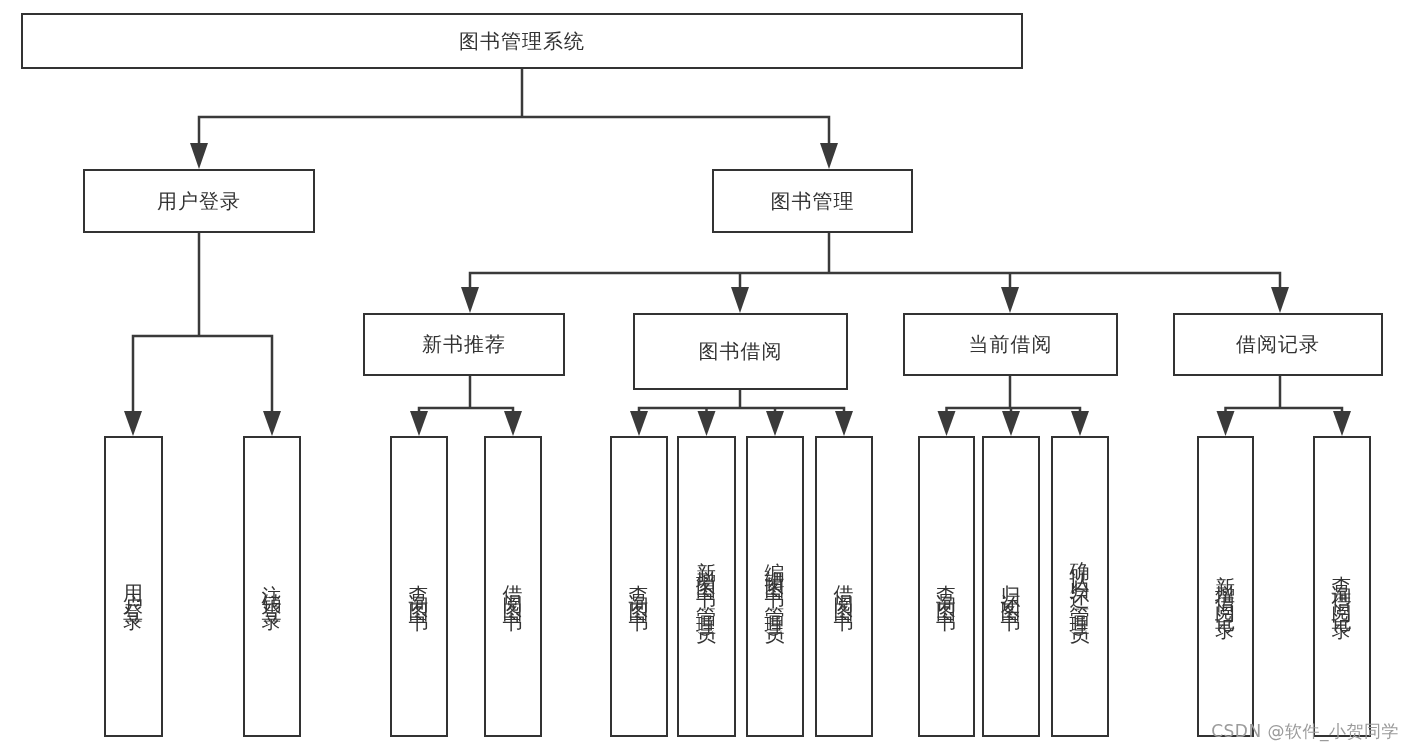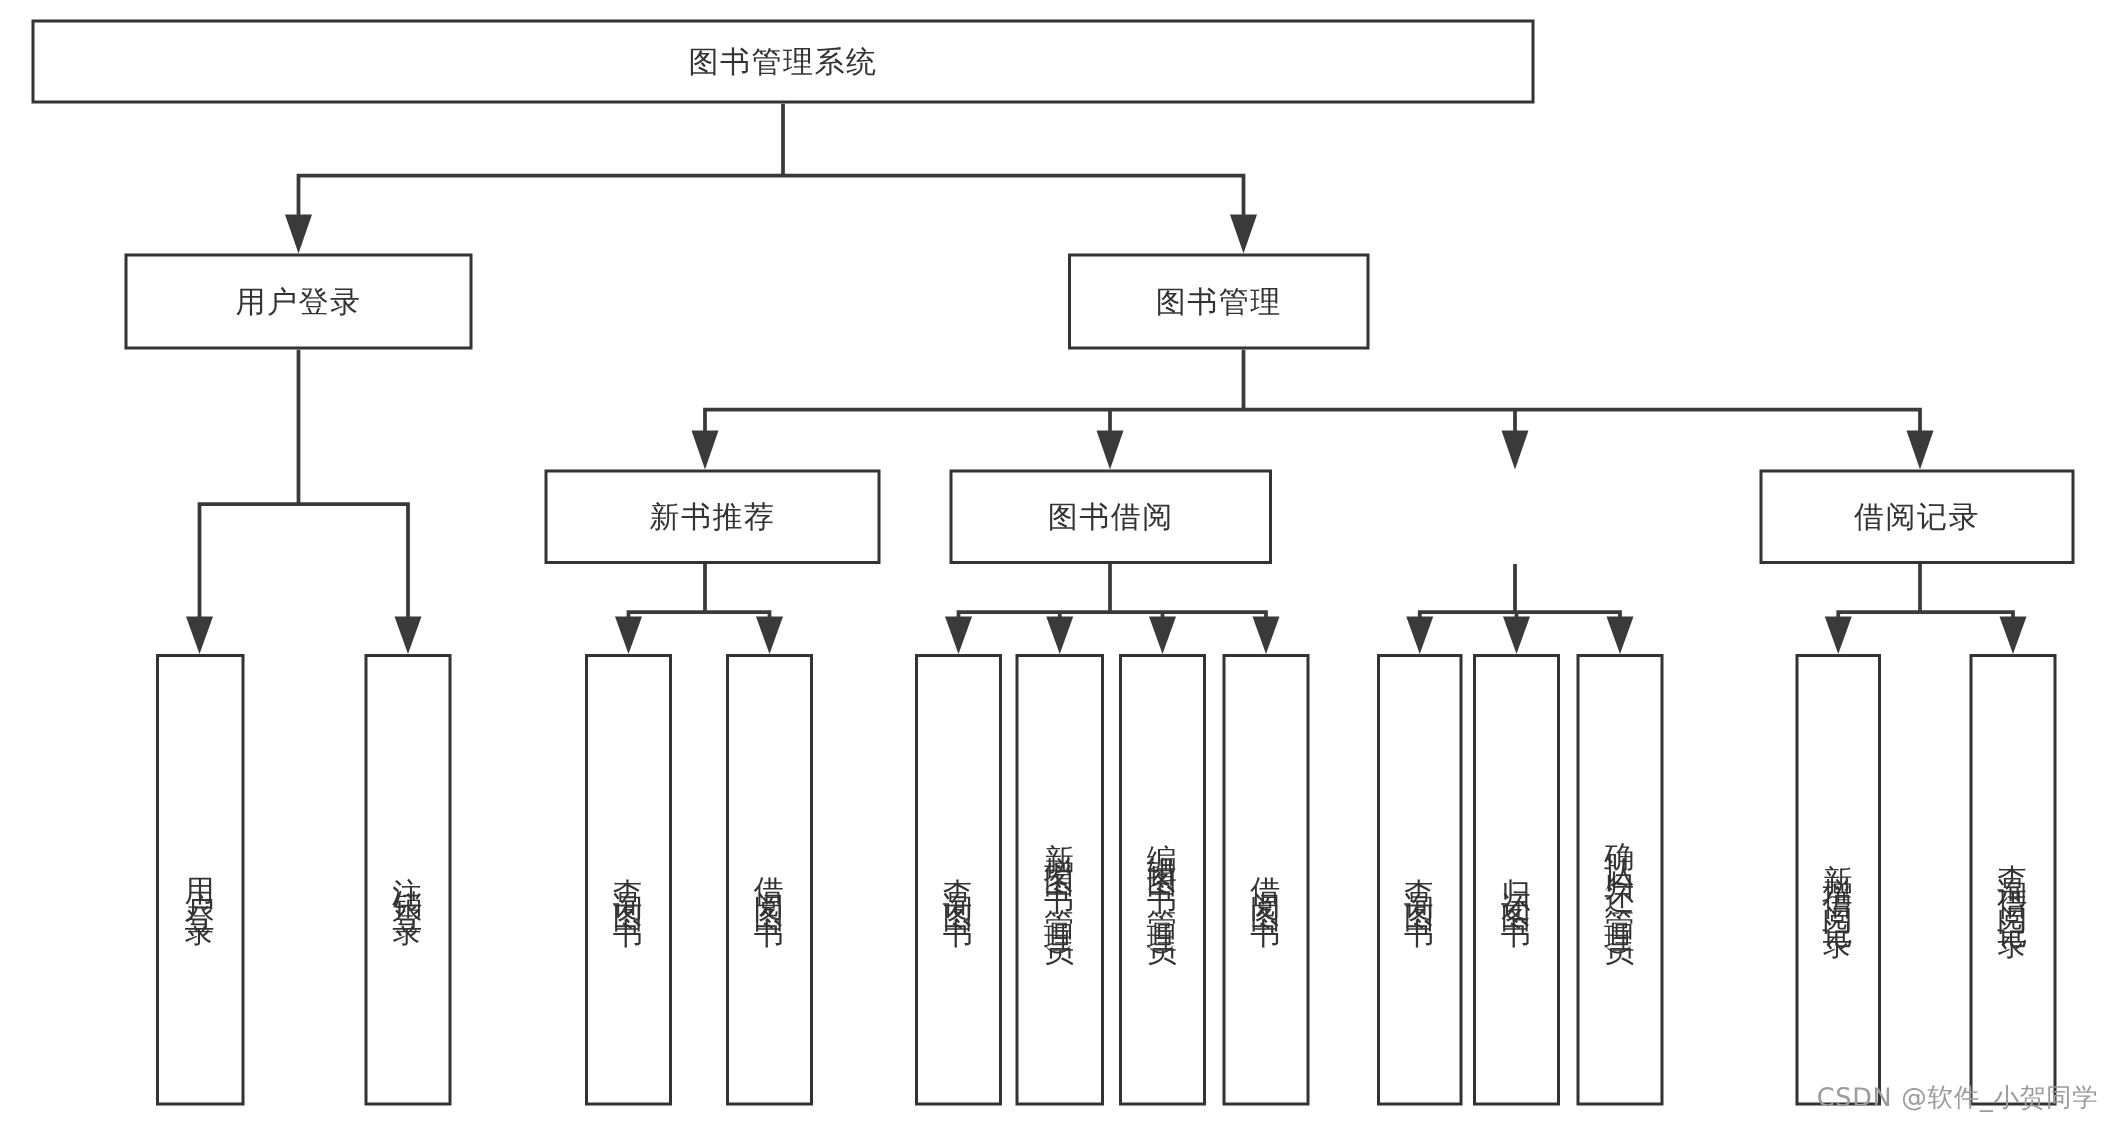--- a/index.html
+++ b/index.html
@@ -51,22 +51,22 @@
   .node.vertical .vtext {
     writing-mode: vertical-rl;
     text-orientation: mixed;
     letter-spacing: 9px;
     line-height: 1;
   }
   
   .n-root            { left: 21px;   top: 13px;  width: 1002px; height: 56px; }
   .n-user-login      { left: 83px;   top: 169px; width: 232px;  height: 64px; }
   .n-book-mgmt       { left: 712px;  top: 169px; width: 201px;  height: 64px; }
-  .n-new-book-rec    { left: 363px;  top: 313px; width: 224px;  height: 63px; }
-  .n-book-borrow     { left: 633px;  top: 313px; width: 215px;  height: 63px; }
+  .n-new-book-rec    { left: 363px;  top: 313px; width: 202px;  height: 63px; }
+  .n-book-borrow     { left: 633px;  top: 313px; width: 215px;  height: 77px; }
   .n-current-borrow  { left: 903px;  top: 313px; width: 215px;  height: 63px; }
   .n-borrow-records  { left: 1173px; top: 313px; width: 210px;  height: 63px; }
   .leaf { top: 436px; height: 301px; }
   .n-leaf-user-login     { left: 104px;  width: 59px; }
   .n-leaf-logout         { left: 243px;  width: 58px; }
   .n-leaf-query-book-1   { left: 390px;  width: 58px; }
   .n-leaf-borrow-book-1  { left: 484px;  width: 58px; }
   .n-leaf-query-book-2   { left: 610px;  width: 58px; }
   .n-leaf-add-book       { left: 677px;  width: 59px; }
   .n-leaf-edit-book      { left: 746px;  width: 58px; }
@@ -164,20 +164,23 @@
   <div class="node n-book-mgmt">
     <span>图书管理</span>
   </div>
 
   <div class="node n-new-book-rec">
     <span>新书推荐</span>
   </div>
   <div class="node n-book-borrow">
     <span>图书借阅</span>
   </div>
+  <div class="node n-current-borrow">
+    <span>当前借阅</span>
+  </div>
   <div class="node n-borrow-records">
     <span>借阅记录</span>
   </div>
 
   <div class="node vertical leaf n-leaf-user-login">
     <span class="vtext">用户登录</span>
   </div>
   <div class="node vertical leaf n-leaf-logout">
     <span class="vtext">注销登录</span>
   </div>

